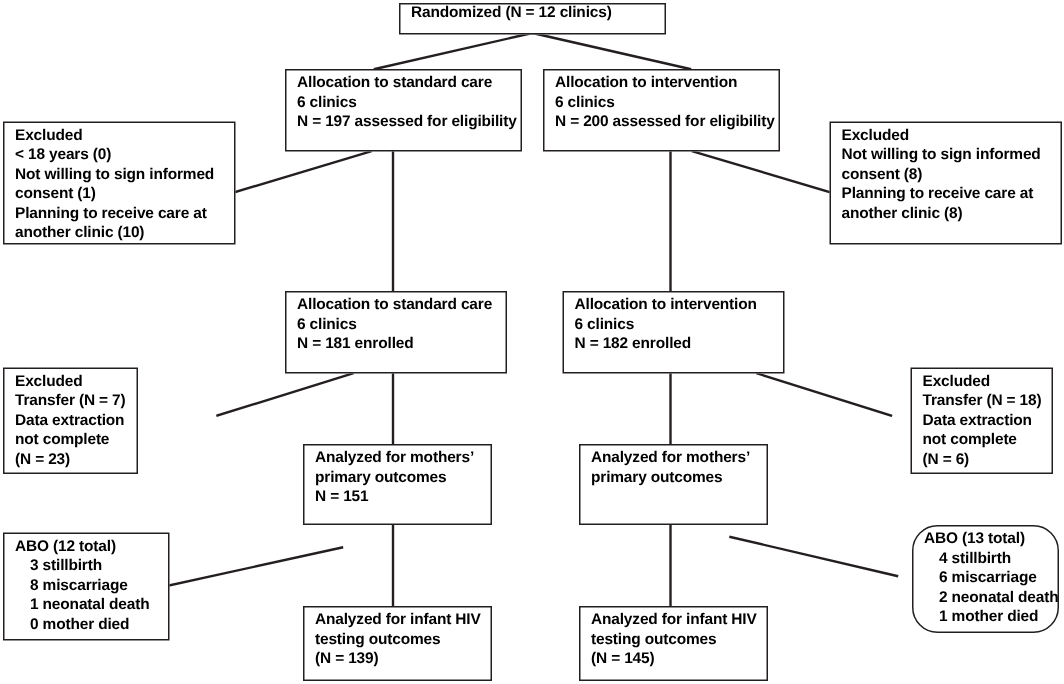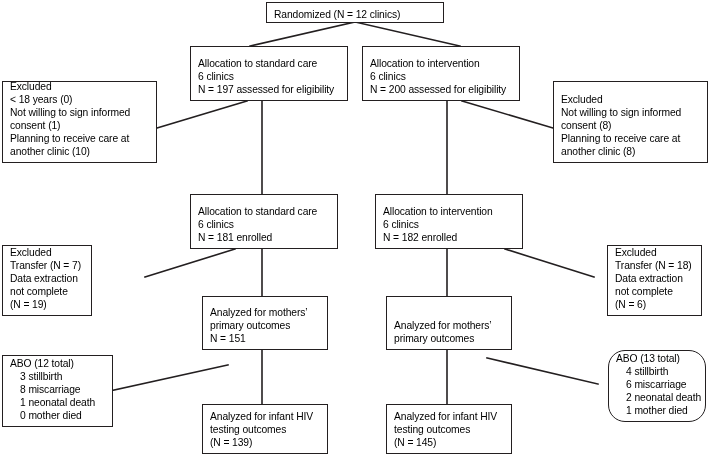--- a/index.html
+++ b/index.html
@@ -28,26 +28,27 @@
     height: 456px;
     pointer-events: none;
   }
   .node {
     position: absolute;
     box-sizing: border-box;
     border: 1.6px solid #231f20;
     background: #ffffff;
     display: flex;
     flex-direction: column;
-    justify-content: flex-end;
+    justify-content: flex-start;
     padding: 3px 6px 3px 7px;
     line-height: 1.26;
     font-size: 10.3px;
     letter-spacing: -0.1px;
     color: #000000;
+    font-weight: bold;
   }
   .node .line {
     white-space: nowrap;
   }
   .node.center .line {
     text-align: left;
   }
   .indent2 { padding-left: 10px; }
 </style>
 </head>
@@ -126,21 +127,21 @@
     <div class="line">Allocation to intervention</div>
     <div class="line"> 6 clinics</div>
     <div class="line">N = 182 enrolled</div>
   </div>
 
   <div class="node" style="left:2px; top:245px; width:90px; height:71px;">
     <div class="line">Excluded</div>
     <div class="line">Transfer (N = 7)</div>
     <div class="line">Data extraction</div>
     <div class="line">not complete</div>
-    <div class="line">(N = 19)</div>
+    <div class="line">(N = 23)</div>
   </div>
 
   <div class="node" style="left:607px; top:245px; width:95px; height:71px;">
     <div class="line">Excluded</div>
     <div class="line">Transfer (N = 18)</div>
     <div class="line">Data extraction</div>
     <div class="line">not complete</div>
     <div class="line">(N = 6)</div>
   </div>
 

